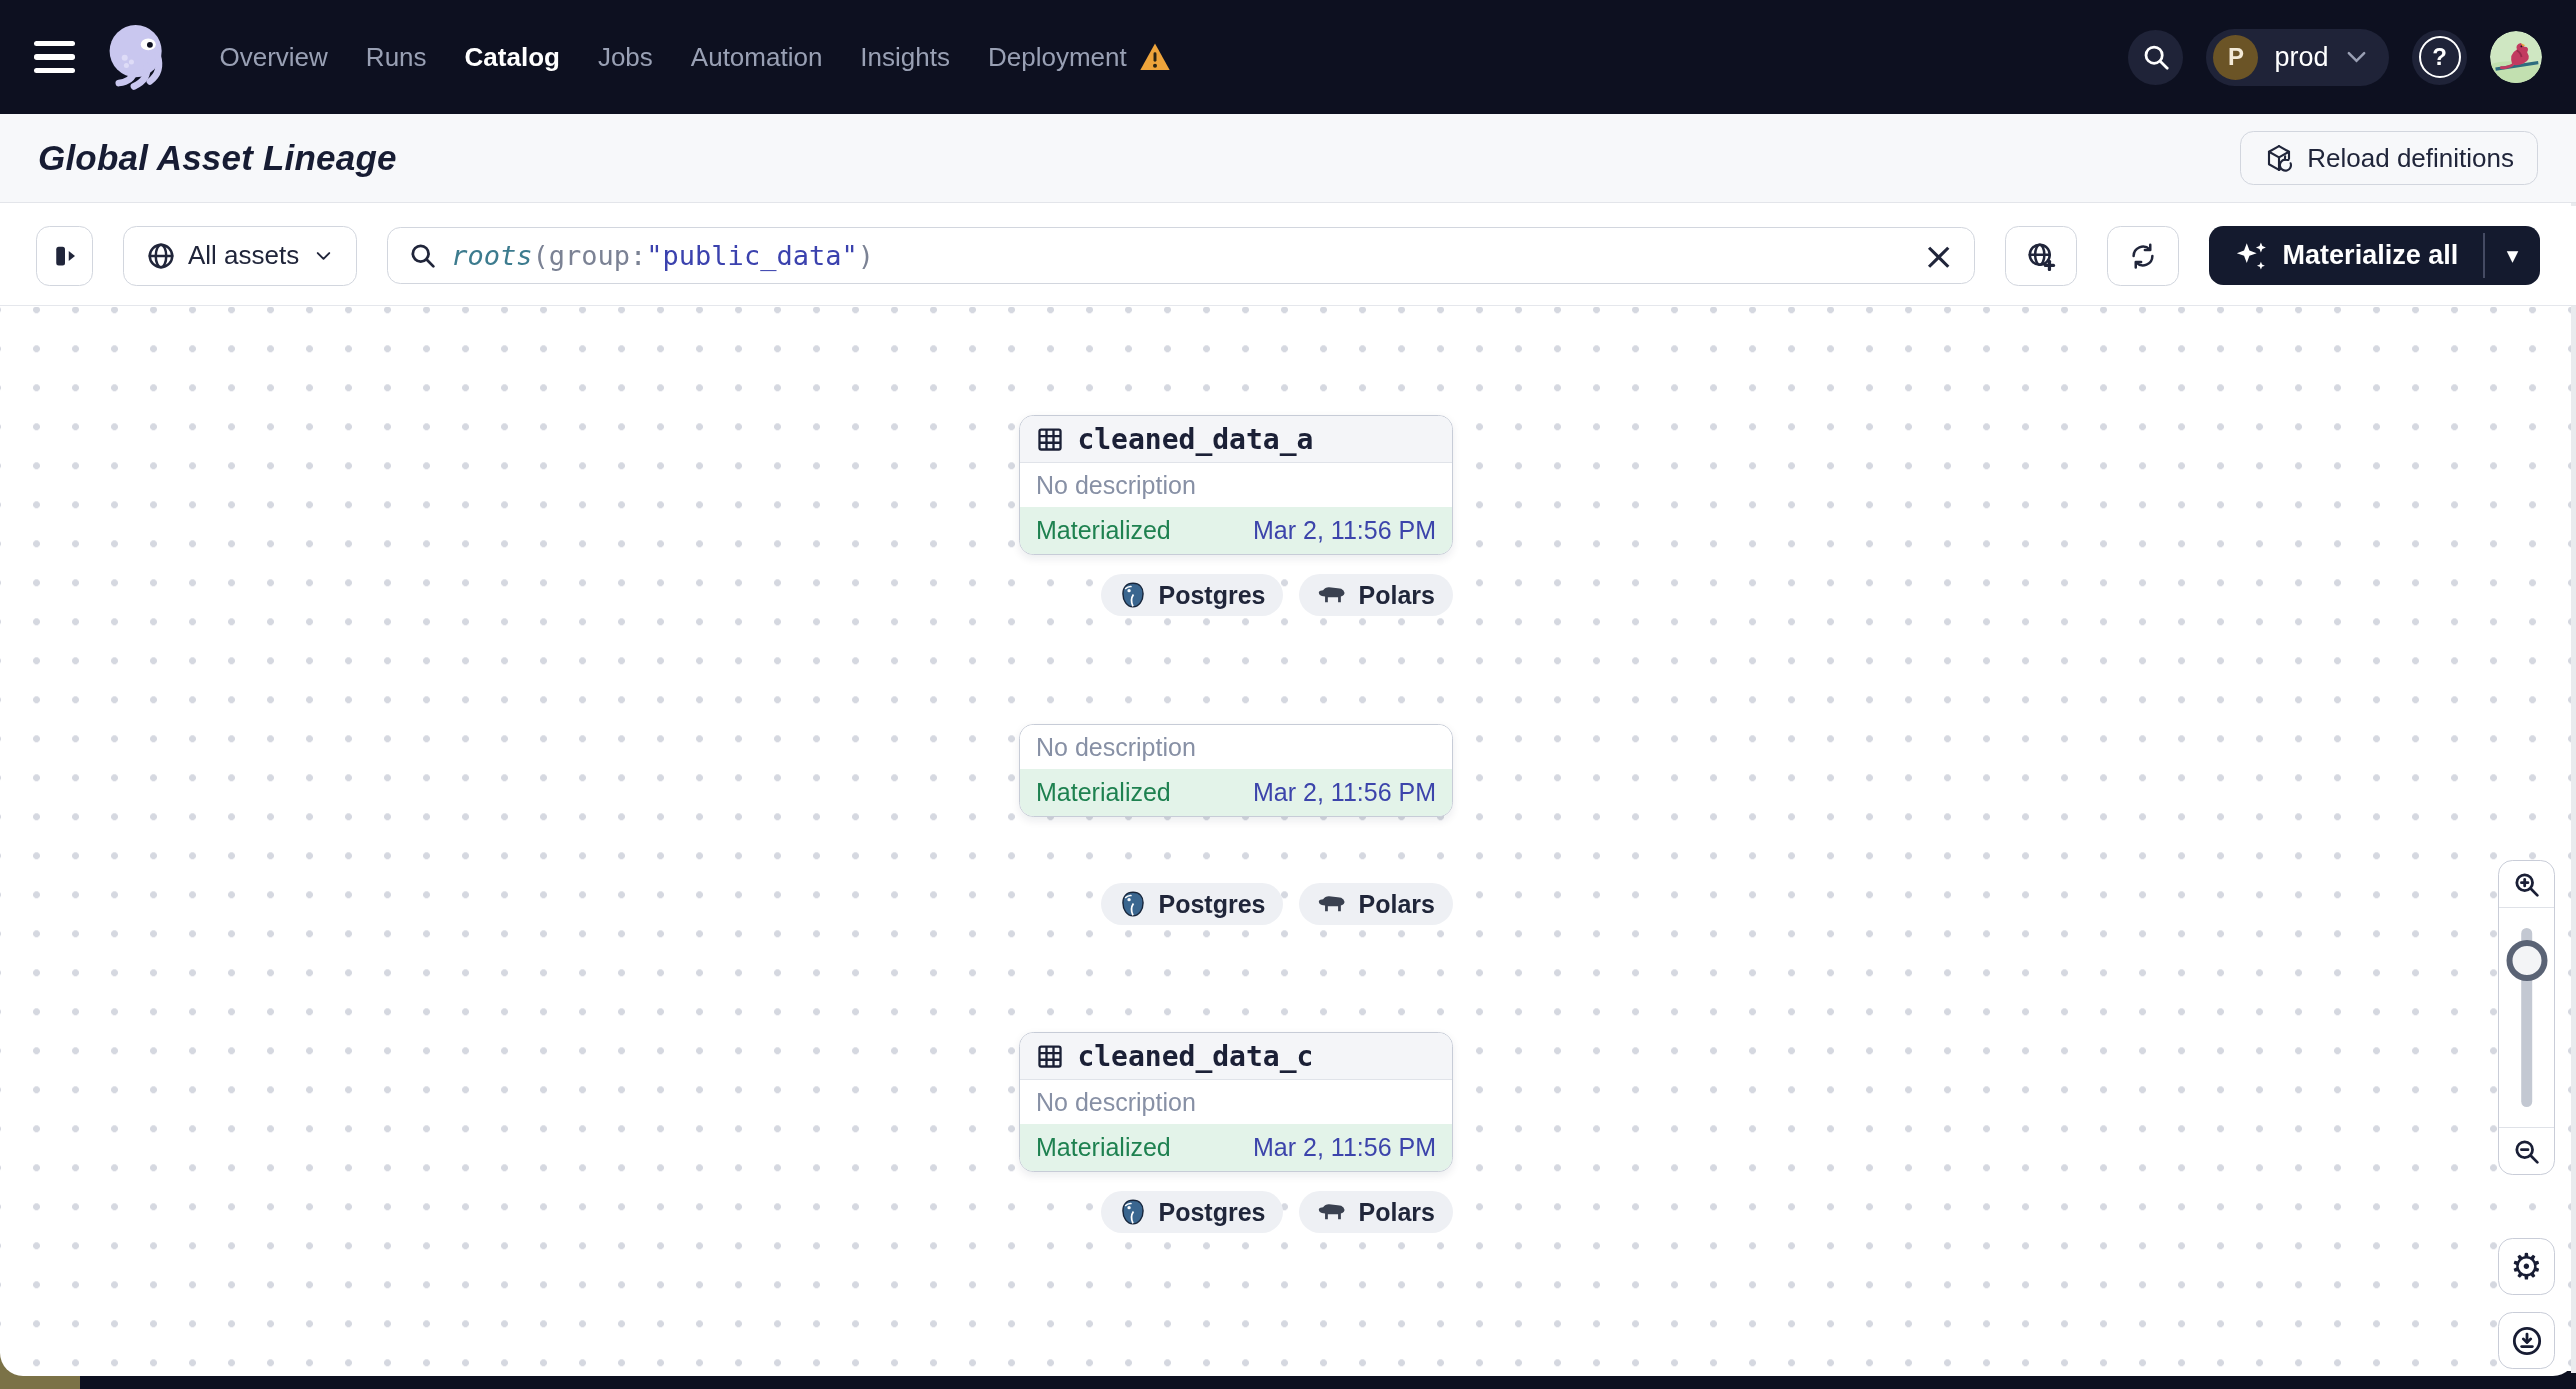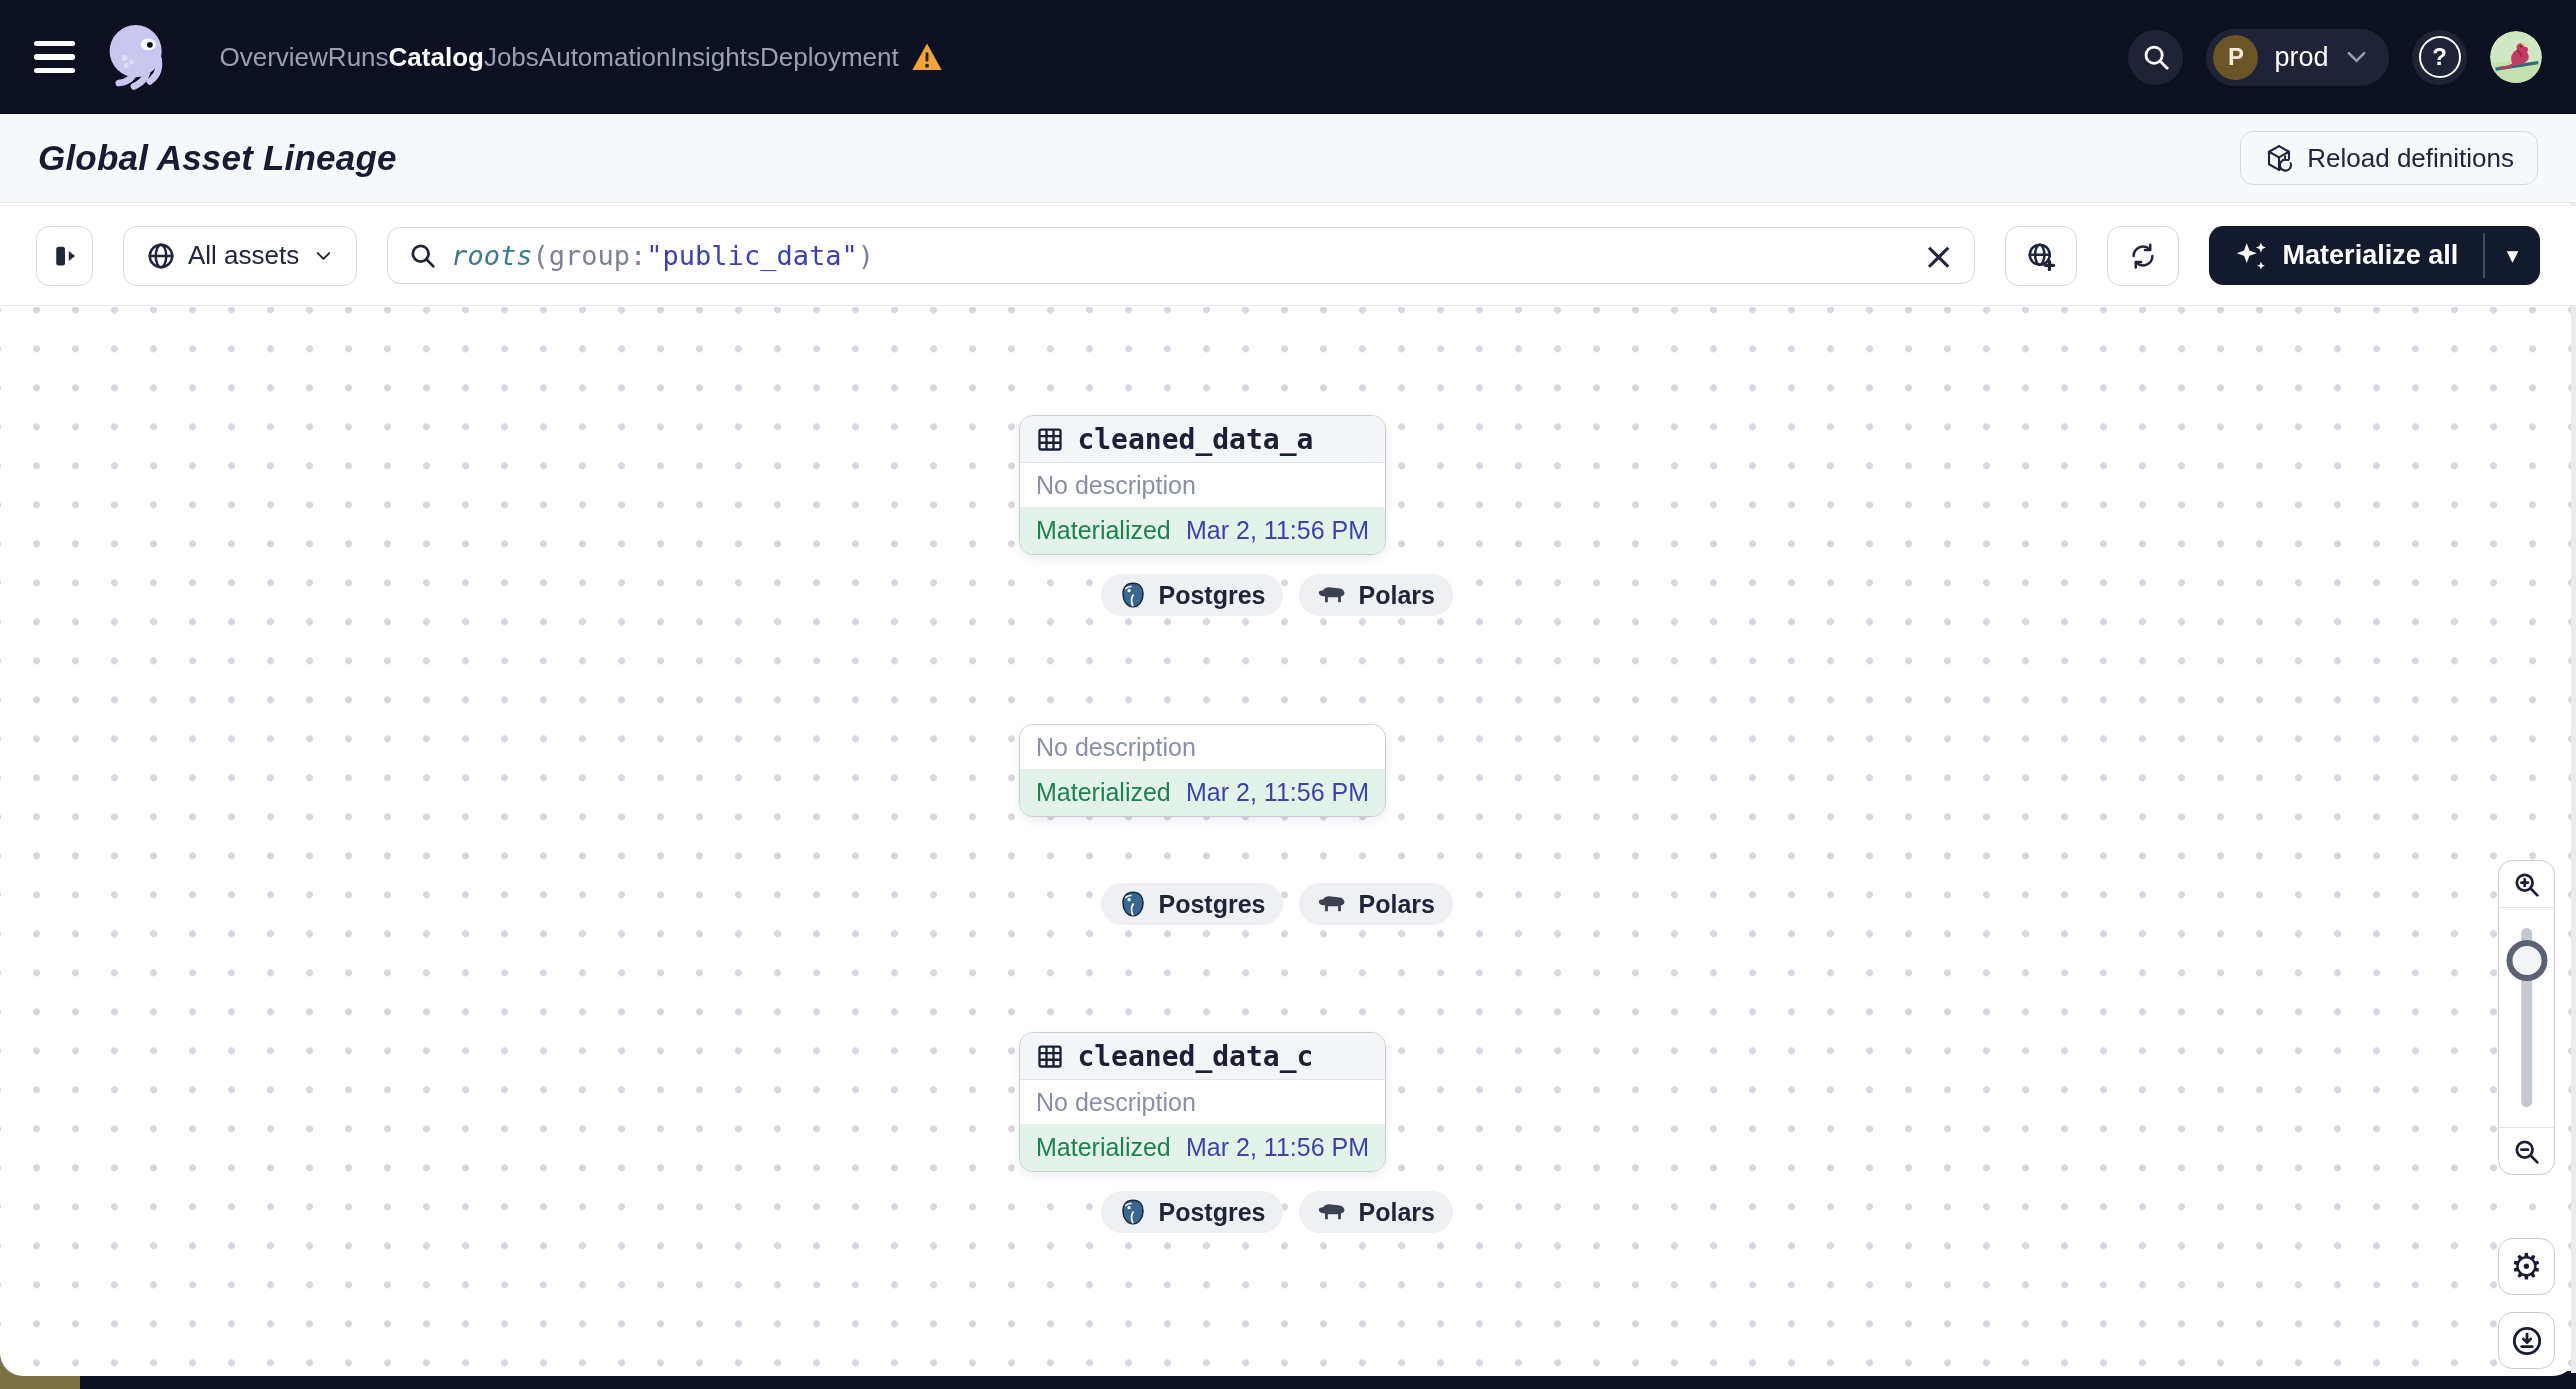--- a/index.html
+++ b/index.html
@@ -5,21 +5,21 @@
   html,body{margin:0;padding:0;background:#0d1020;}
   #app{position:relative;width:2576px;height:1389px;background:#ffffff;overflow:hidden;
        font-family:"Liberation Sans",sans-serif;-webkit-font-smoothing:antialiased;}
 
   
   .navbar{position:absolute;left:0;top:0;right:0;height:114px;background:#0d1020;
           display:flex;align-items:center;padding:0 34px;box-sizing:border-box;z-index:10;}
   .hamburger{width:41px;display:flex;flex-direction:column;gap:8px;cursor:pointer;}
   .hamburger span{display:block;height:5.4px;background:#fff;border-radius:2.7px;}
   .logo{width:84px;height:84px;margin-left:21.5px;flex:0 0 auto;}
-  .menu{display:flex;align-items:flex-start;margin-left:39px;font-size:26px;
+  .menu{display:flex;align-items:flex-start;gap:38px;margin-left:39px;font-size:26px;
         color:#99a0b4;font-weight:500;}
   .menu .item{cursor:pointer;display:flex;align-items:center;gap:12.5px;white-space:nowrap;}
   .menu .item.active{color:#ffffff;font-weight:700;}
   .warn-ic{width:32px;height:29.5px;}
   .nav-right{margin-left:auto;display:flex;align-items:center;gap:23px;}
   .circle-btn{width:55px;height:55px;border-radius:50%;background:#1f2338;display:flex;
               align-items:center;justify-content:center;color:#fff;cursor:pointer;}
   .env-pill{height:57px;border-radius:30px;background:#1f2338;display:flex;align-items:center;
             padding:0 21.5px 0 7.2px;gap:16px;color:#fff;font-size:27px;cursor:pointer;}
   .env-badge{width:45px;height:45px;border-radius:50%;background:#6b5426;color:#f3ead7;
@@ -68,21 +68,21 @@
   
   .canvas{position:absolute;left:0;top:307px;width:2576px;height:1069px;background:#fff;
           border-radius:0 0 23px 23px;z-index:2;
           background-image:radial-gradient(circle,#d5d8e0 3.1px,rgba(0,0,0,0) 3.8px);
           background-size:39px 39px;background-position:17px 22.3px;}
   .bottom-bar{position:absolute;left:0;right:0;top:1371px;height:18px;background:#0d1020;z-index:0;}
   .olive-corner{position:absolute;left:0;top:1337px;width:80px;height:52px;background:#7b7247;z-index:1;}
   .right-strip{position:absolute;right:0;top:114px;width:5.4px;height:1259px;background:#e9ebee;z-index:6;}
 
   
-  .asset-card{position:absolute;width:367px;border:1.8px solid #c7ccd7;border-radius:14.3px;
+  .asset-card{position:absolute;width:434px;border:1.8px solid #c7ccd7;border-radius:14.3px;
               background:#fff;box-shadow:0 3.6px 9px rgba(19,24,49,.08);overflow:hidden;
               box-sizing:border-box;cursor:pointer;}
   .card-header{height:46px;background:#f4f5f8;border-bottom:1.8px solid #e0e3e9;display:flex;
                align-items:center;gap:13.4px;padding:0 16px;
                font-family:"DejaVu Sans Mono","Liberation Mono",monospace;font-size:28px;
                font-weight:700;color:#1b2036;}
   .card-header svg{width:28px;height:28px;stroke:#1b2036;fill:none;stroke-width:2;flex:0 0 auto;}
   .card-body{height:44px;display:flex;align-items:center;padding:0 16px;font-size:25px;color:#8790a5;background:#fff;}
   .card-footer{height:47px;background:#e3f3e9;display:flex;align-items:center;
                justify-content:space-between;padding:0 16px;font-size:25px;}

